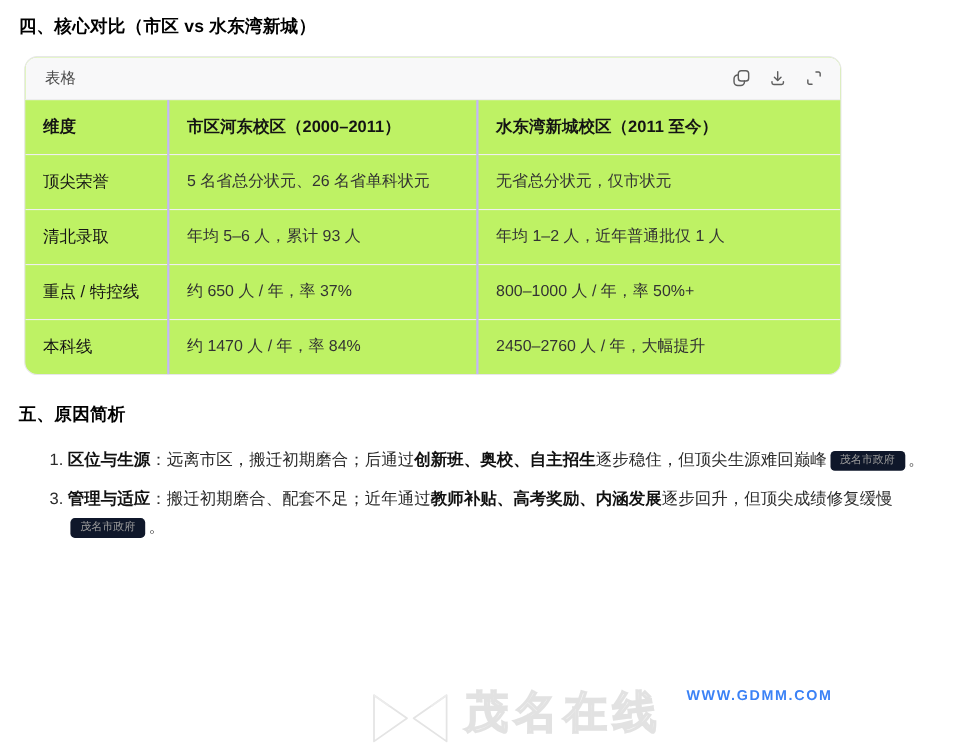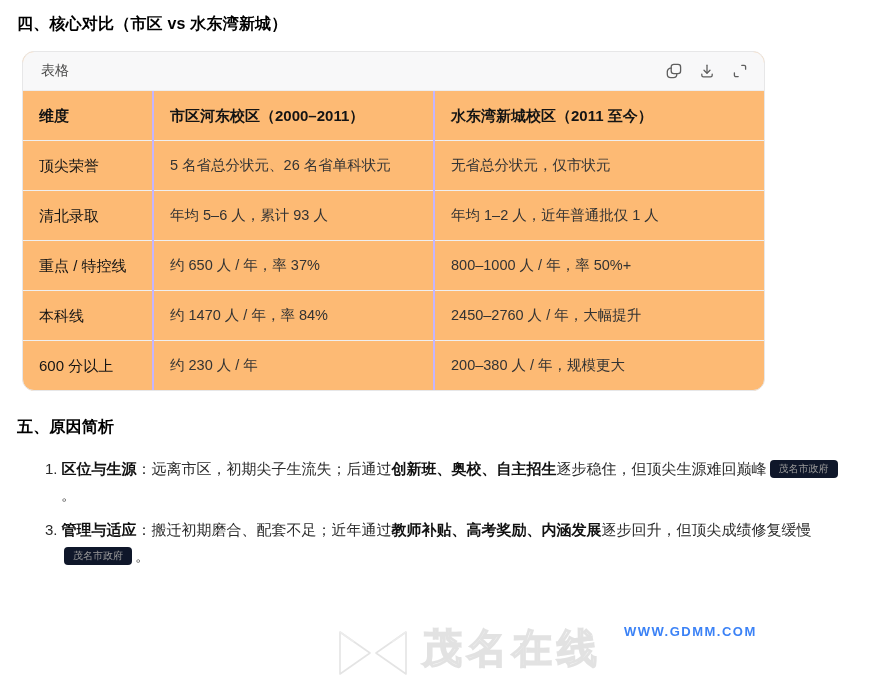--- a/index.html
+++ b/index.html
@@ -14,21 +14,21 @@
   h2.sec {
     font-size: 16px; font-weight: bold; color: #000;
     margin: 4px 0 16px 0; letter-spacing: 0.2px;
   }
   h2.sec2 { margin-top: 26px; }
 
   
   .card {
     width: 743px; margin-left: 5px;
     border: 1px solid #e7e7e8; border-radius: 12px; overflow: hidden;
-    background: #fdba74;
+    background: #bef264;
   }
   .card-header {
     display: flex; align-items: center; justify-content: space-between;
     background: #f8f8f9; padding: 10px 16px 10px 18px;
     border-bottom: 1px solid #ededee;
   }
   .card-title { font-size: 14px; color: #4b4b4b; }
   .card-tools { display: flex; gap: 17px; align-items: center; }
   .tool { width: 16px; height: 16px; color: #5e5e5e; cursor: pointer; display: block; }
   .tool svg { width: 16px; height: 16px; display: block; }
@@ -143,33 +143,28 @@
           <tr>
             <th>重点 / 特控线</th>
             <td>约 650 人 / 年，率 37%</td>
             <td>800–1000 人 / 年，率 50%+</td>
           </tr>
           <tr>
             <th>本科线</th>
             <td>约 1470 人 / 年，率 84%</td>
             <td>2450–2760 人 / 年，大幅提升</td>
           </tr>
-          <tr>
-            <th>600 分以上</th>
-            <td>约 230 人 / 年</td>
-            <td>200–380 人 / 年，规模更大</td>
-          </tr>
         </tbody>
     </table>
   </div>
 
   <h2 class="sec sec2">五、原因简析</h2>
 
   <ol class="analysis">
-      <li><span class="num">1.</span><span class="b">区位与生源</span><span>：远离市区，初期尖子生流失；后通过</span><span class="b">创新班、奥校、自主招生</span><span>逐步稳住，但顶尖生源难回巅峰</span><span class="badge">茂名市政府</span><span>。</span></li>
+      <li><span class="num">1.</span><span class="b">区位与生源</span><span>：远离市区，搬迁初期磨合；后通过</span><span class="b">创新班、奥校、自主招生</span><span>逐步稳住，但顶尖生源难回巅峰</span><span class="badge">茂名市政府</span><span>。</span></li>
       <li><span class="num">3.</span><span class="b">管理与适应</span><span>：搬迁初期磨合、配套不足；近年通过</span><span class="b">教师补贴、高考奖励、内涵发展</span><span>逐步回升，但顶尖成绩修复缓慢</span><span class="badge">茂名市政府</span><span>。</span></li>
     </ol>
 
 </div>
 
 <div class="watermark">
   <span class="wm-logo">
     <svg width="74" height="50" viewBox="0 0 74 50" fill="none" stroke="#e4e4e4" stroke-width="1.6" stroke-linejoin="round">
       <path d="M4 4 L34 25 L4 46 Z"></path>
       <path d="M70 4 L40 25 L70 46 Z"></path>

